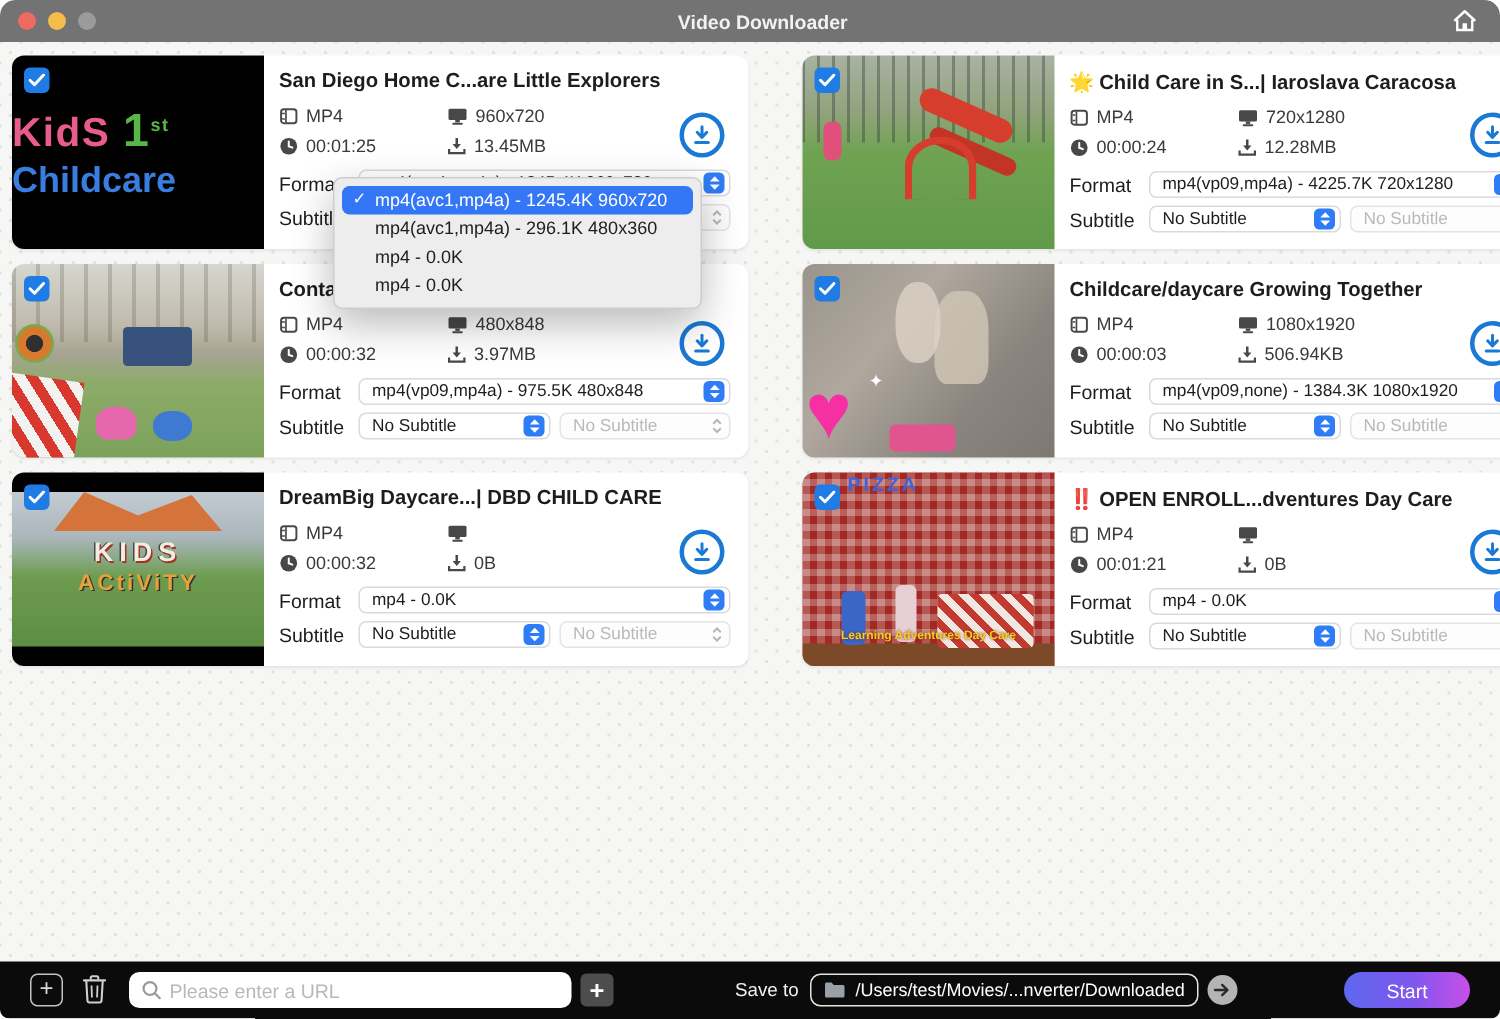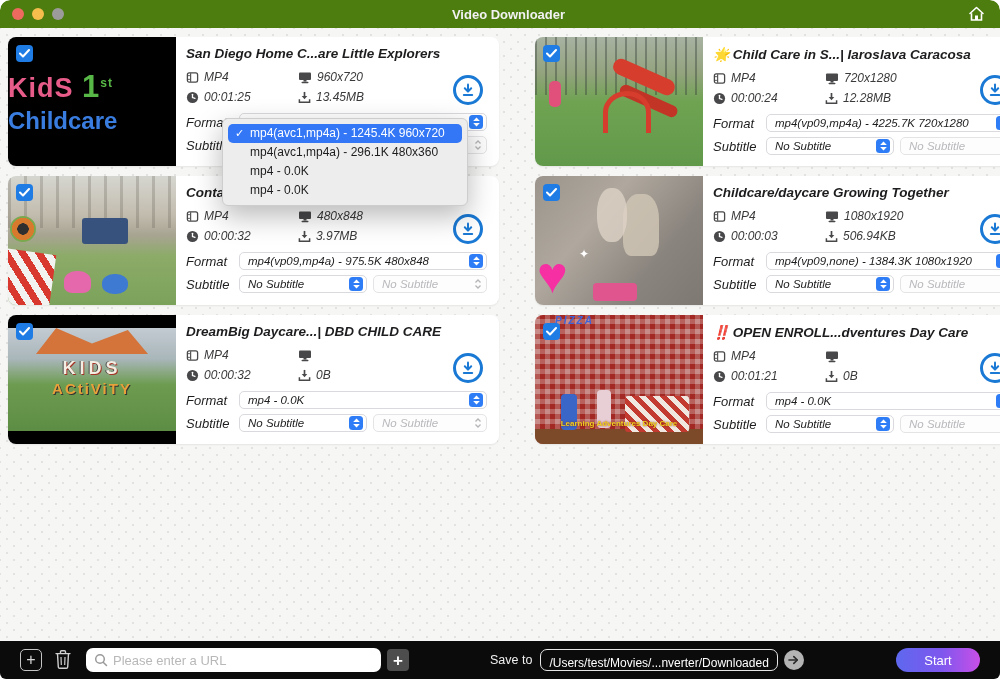--- a/index.html
+++ b/index.html
@@ -1,37 +1,37 @@
 <!DOCTYPE html>
 <html><head>
 <meta charset="utf-8">
 <style>
   * { margin:0; padding:0; box-sizing:border-box; }
   body { font-family:"Liberation Sans","DejaVu Sans",sans-serif; background:#ffffff; }
   .window { position:relative; width:1000px; height:679px; overflow:hidden; border-radius:10px 10px 6px 6px; background:#f6f6f5; }
 
   
-  .titlebar { position:relative; height:28px; background:#4d7c0f; display:flex; align-items:center; justify-content:center; border-radius:10px 10px 0 0;padding-left:17px; }
+  .titlebar { position:relative; height:28px; background:#737373; display:flex; align-items:center; justify-content:center; border-radius:10px 10px 0 0;padding-left:17px; }
   .traffic { position:absolute; left:12px; top:8px; display:flex; gap:8px; }
   .light { width:12px; height:12px; border-radius:50%; }
   .light.red{ background:#ee6a5e; } .light.yellow{ background:#f5bd4c; } .light.gray{ background:#9b9b9b; }
   .win-title { color:#f2f2f2; font-size:13px; font-weight:700; }
   .home-btn { position:absolute; right:14px; top:5px; width:20px; height:18px; cursor:pointer; display:flex; align-items:center; justify-content:center; }
 
   
   .main { position:relative; height:613px; background-color:#f6f6f5;
     background-image: radial-gradient(#e2e2e0 1.2px, transparent 1.3px), radial-gradient(#e2e2e0 1.2px, transparent 1.3px);
     background-size:14px 14px; background-position:0 0, 7px 7px; }
   .grid { display:grid; grid-template-columns:1fr 1fr; column-gap:36px; row-gap:10px; padding:9px 12px 0 8px; }
 
   
   .card { position:relative; height:129px; background:#ffffff; border-radius:8px; box-shadow:0 1px 2px rgba(0,0,0,.07); display:flex; overflow:visible; }
   .thumb { position:relative; width:168px; height:129px; border-radius:8px 0 0 8px; overflow:hidden; flex:none; }
   .cb { position:absolute; left:8px; top:8px; width:17px; height:17px; background:#1f7ce4; border-radius:4px; z-index:5; display:flex; align-items:center; justify-content:center; cursor:pointer; }
-  .content { position:relative; flex:1; padding:9px 12px 0 10px; min-width:0;font-style:italic; }
+  .content { position:relative; flex:1; padding:9px 12px 0 10px; min-width:0; }
   .vtitle { font-size:13.5px; font-weight:700; color:#1d1d1f; white-space:nowrap; overflow:hidden; }
   .title-icon { margin-right:3px; }
   .title-icon.star { color:#f5c242; }
   .title-icon.bang { color:#e8382a; font-weight:800; }
   .meta { margin-top:9px; display:grid; grid-template-columns:112px auto; row-gap:6px; font-size:12px; color:#3a3a3c; width:230px; }
   .mi { display:flex; align-items:center; gap:5px; white-space:nowrap; }
   .mi svg { flex:none; }
   .dl-btn { position:absolute; right:16px; top:38px; width:30px; height:30px; border-radius:50%; border:3px solid #1a79d4; background:#fff; display:flex; align-items:center; justify-content:center; cursor:pointer; padding:0; }
   .row { display:flex; align-items:center; margin-top:9px; gap:6px; }
   .row.sub { margin-top:5px; }
@@ -77,34 +77,34 @@
   .t5 .scene { position:absolute; left:0; right:0; top:13px; bottom:13px; background:linear-gradient(180deg,#c3cbd2 0%,#a9b6ba 30%,#6d9c50 55%,#5d8c44 100%); }
   .t5 .canopy { top:0; left:28px; width:112px; height:26px; background:#d4743a; clip-path:polygon(0 100%, 18% 0, 50% 60%, 82% 8%, 100% 100%); }
   .t5 .w1 { left:0; right:0; top:30px; text-align:center; font-size:18px; font-weight:800; color:#f2eee4; letter-spacing:4px; text-shadow:1px 1px 0 #a33425, -1px 0 0 #444; }
   .t5 .w2 { left:0; right:0; top:52px; text-align:center; font-size:15px; font-weight:800; color:#e8a03a; letter-spacing:2px; text-shadow:1px 1px 0 #333; }
   .t6 { background:#9c2d26; }
   .t6 .gingham { inset:0; background:repeating-linear-gradient(0deg, rgba(255,255,255,.26) 0 5px, rgba(180,30,30,.16) 5px 10px), repeating-linear-gradient(90deg, rgba(255,255,255,.26) 0 5px, rgba(180,30,30,.16) 5px 10px); }
   .t6 .floor { left:0; right:0; bottom:0; height:15px; background:#7c4a28; }
   .t6 .k1 { left:26px; bottom:14px; width:16px; height:36px; background:#3a66c8; border-radius:4px; }
   .t6 .k2 { left:62px; bottom:16px; width:14px; height:38px; background:#e8cfd6; border-radius:4px; }
   .t6 .counter { right:14px; bottom:12px; width:64px; height:36px; background:repeating-linear-gradient(45deg,#c23a30 0 5px,#f0e8e0 5px 10px); border-radius:3px; }
-  .t6 .pizza { left:20px; top:0; font-size:10px; font-weight:800; color:#3f62d8; letter-spacing:2px;font-style:italic; }
+  .t6 .pizza { left:30px; top:0; font-size:13px; font-weight:800; color:#3f62d8; letter-spacing:2px; }
   .t6 .caption { left:0; right:0; bottom:16px; text-align:center; font-size:8px; font-weight:700; color:#f0d020; text-shadow:0 0 2px #7a1a10; }
 
   
   .bottombar { position:absolute; left:0; right:0; bottom:0; height:38px; background:#0b0b0b; display:flex; align-items:center; padding:0 20px; }
   .icon-btn { background:none; border:none; cursor:pointer; display:flex; align-items:center; justify-content:center; padding:0; }
   .add-outline { width:22px; height:22px; border:1.5px solid #c4c4c4; border-radius:5px; color:#d8d8d8; font-size:16px; line-height:1; }
   .trash { width:22px; height:24px; margin-left:10px; }
   .searchbox { margin-left:12px; width:295px; height:24px; background:#fff; border-radius:7px; display:flex; align-items:center; padding:0 8px; gap:5px; }
   .searchbox input { border:none; outline:none; flex:1; font-size:13px; color:#333; background:transparent; font-family:inherit; }
   .searchbox input::placeholder { color:#b8b8b8; }
   .add-dark { margin-left:6px; width:22px; height:22px; background:#4d4d4d; border-radius:4px; color:#fff; font-size:17px; font-weight:700; line-height:1; }
   .saveto { margin-left:81px; color:#f0f0f0; font-size:12.5px; flex:none; }
-  .pathfield { margin-left:8px; height:22px; border:1px solid #e6e6e6; border-radius:7px; display:flex; align-items:center; gap:6px; padding:0 8px; cursor:pointer;flex-direction:column; }
+  .pathfield { margin-left:8px; height:22px; border:1px solid #e6e6e6; border-radius:7px; display:flex; align-items:center; gap:6px; padding:0 8px; cursor:pointer; }
   .pathfield .ptext { color:#fff; font-size:12px; white-space:nowrap; }
   .gobtn { margin-left:6px; width:20px; height:20px; border-radius:50%; background:#b4b4b4; display:flex; align-items:center; justify-content:center; }
   .startbtn { margin-left:auto; width:84px; height:24px; border:none; border-radius:12px; background:linear-gradient(90deg,#5e68ee 0%,#7f57ee 55%,#c84fe8 100%); color:#fff; font-size:13px; cursor:pointer; font-family:inherit; }
 </style>
 </head>
 <body>
 
 <div class="window">
 
   <div class="titlebar">

